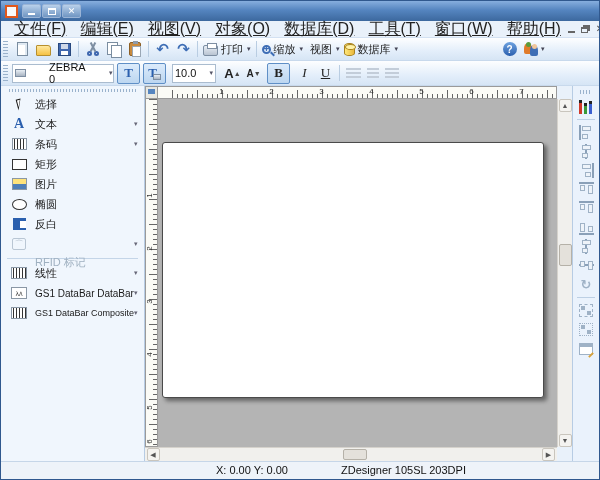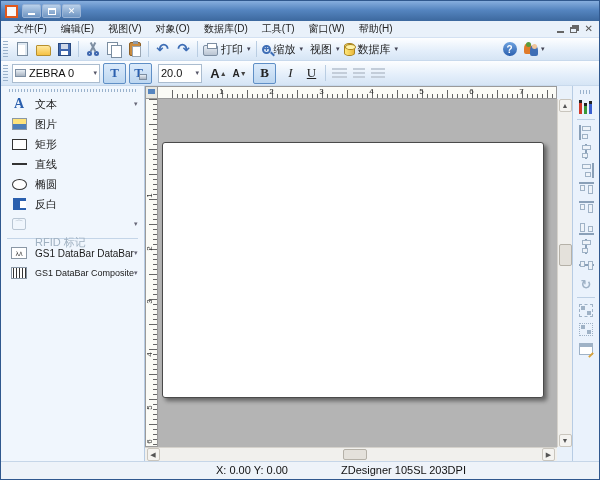--- a/index.html
+++ b/index.html
@@ -16,21 +16,21 @@
   .wbtns { display:flex; gap:1px; }
   .wbtn { width:19px; height:14px; border:1px solid #9ab4d6; border-radius:2px;
           background:linear-gradient(180deg,#b9d0ea,#6f95c2); display:flex; align-items:center;
           justify-content:center; color:#fff; font-size:9px; font-weight:bold; }
   .glyph-min { width:7px; height:2px; background:#fff; margin-top:6px; }
   .glyph-max { width:8px; height:7px; border:1px solid #fff; border-top:2px solid #fff; }
 
   
   .menubar { height:17px; flex:0 0 17px; display:flex; align-items:center; background:#e9f1fa;
              border-bottom:1px solid #d3e1f2; padding-left:6px; }
-  .menu-item { font-size:10px; color:#222; padding:1px 7px; white-space:nowrap; }
+  .menu-item { font-size:16px; color:#222; padding:1px 7px; white-space:nowrap;text-decoration:underline; }
   .mdi-btns { margin-left:auto; display:flex; align-items:center; gap:6px; padding-right:6px; }
   .mdi-btn { color:#555; font-size:10px; font-weight:bold; line-height:10px; }
   .glyph-mdimin { width:7px; height:2px; background:#666; margin-top:5px; }
   .glyph-restore { width:7px; height:6px; border:1px solid #666; border-top:2px solid #666;
                    box-shadow:2px -2px 0 -0px #666; margin:2px 2px 0 0; }
 
   
   .toolbar { display:flex; align-items:center; background:linear-gradient(180deg,#fdfeff,#e3eefa 60%,#d6e5f5);
              border-bottom:1px solid #c8d9ec; }
   .tb1 { height:23px; flex:0 0 23px; }
@@ -88,21 +88,21 @@
   .ic-users .p1 { left:1px; top:1px; width:8px; height:11px; background:#e07b2a; }
   .ic-users .p2 { left:7px; top:3px; width:8px; height:11px; background:#3d6db5; }
   .ic-users .h1 { left:3px; top:0; width:5px; height:5px; background:#5a9b3c; border-radius:50%; }
   .ic-users .h2 { left:9px; top:2px; width:5px; height:5px; background:#f0c59a; border-radius:50%; }
   .ic-overflow { font-size:7px; color:#445; }
 
   
   .combo { height:19px; background:#fff; border:1px solid #aabccf; display:flex; align-items:center;
            font-size:11px; color:#111; padding:0 2px; }
   .combo .arr { margin-left:auto; font-size:7px; color:#556; padding-left:4px; }
-  .font-combo { width:88px; }
+  .font-combo { width:102px;gap:20px; }
   .size-combo { width:44px; margin-left:6px; }
   .mini-print { width:11px; height:8px; background:linear-gradient(180deg,#e8eef5,#a9b4c2);
                 border:1px solid #7d8ea2; margin-right:3px; flex:0 0 auto; }
   .toggled { border:1px solid #5f8fc6; background:linear-gradient(180deg,#dcebfb,#bcd6f0); }
   .tgl { width:23px; height:21px; margin-left:3px; display:flex; align-items:center; justify-content:center;
          border-radius:2px; }
   .tgl .t { color:#2a5fae; font-size:13px; font-weight:bold; font-family:"Liberation Serif",serif; }
   .fontsize-btn { font-size:13px; font-weight:bold; color:#222; }
   .sup { font-size:7px; vertical-align:super; color:#444; }
   .bld { font-family:"Liberation Serif",serif; font-size:13px; font-weight:bold; color:#222; }
@@ -336,21 +336,21 @@
       <span class="arr">▾</span>
     </div>
     <div class="tgl toggled">
       <span class="t">T</span>
     </div>
     <div class="tgl toggled">
       <span class="t">T</span>
       <span class="mini-print" style="width:8px;height:6px;margin:8px 0 0 -4px;"></span>
     </div>
     <div class="combo size-combo">
-      <span>20.0</span>
+      <span>10.0</span>
       <span class="arr">▾</span>
     </div>
     <div class="tbtn" style="margin-left:6px">
       <span class="fontsize-btn">A</span>
         <span class="sup">▲</span>
     </div>
     <div class="tbtn">
       <span class="fontsize-btn" style="font-size:10px">A</span>
         <span class="sup">▼</span>
     </div>
@@ -367,42 +367,49 @@
     <div class="align-dis"></div>
     <div class="align-dis c"></div>
     <div class="align-dis r"></div>
   </div>
 
   <div class="main">
 
     <div class="toolbox">
       <div class="tool">
         <span class="txicon">
+            <span class="ic-cursor"></span>
+          </span>
+        <span class="lbl">选择</span>
+      </div>
+      <div class="tool">
+        <span class="txicon">
             <span class="ic-text">A</span>
           </span>
         <span class="lbl">文本</span>
         <span class="menu-arr">▾</span>
       </div>
       <div class="tool">
         <span class="txicon">
+            <span class="ic-bc"></span>
+          </span>
+        <span class="lbl">条码</span>
+        <span class="menu-arr">▾</span>
+      </div>
+      <div class="tool">
+        <span class="txicon">
+            <span class="ic-rect"></span>
+          </span>
+        <span class="lbl">矩形</span>
+      </div>
+      <div class="tool">
+        <span class="txicon">
             <span class="ic-img"></span>
           </span>
         <span class="lbl">图片</span>
-      </div>
-      <div class="tool">
-        <span class="txicon">
-            <span class="ic-rect"></span>
-          </span>
-        <span class="lbl">矩形</span>
-      </div>
-      <div class="tool">
-        <span class="txicon">
-            <span class="ic-line"></span>
-          </span>
-        <span class="lbl">直线</span>
       </div>
       <div class="tool">
         <span class="txicon">
             <span class="ic-ellipse"></span>
           </span>
         <span class="lbl">椭圆</span>
       </div>
       <div class="tool">
         <span class="txicon">
             <span class="ic-inverse"></span>
@@ -410,20 +417,27 @@
         <span class="lbl">反白</span>
       </div>
       <div class="tool disabled">
         <span class="txicon">
             <span class="ic-rfid">⌒</span>
           </span>
         <span class="lbl">RFID 标记</span>
         <span class="menu-arr">▾</span>
       </div>
       <div class="tool-sep"></div>
+      <div class="tool">
+        <span class="txicon">
+            <span class="ic-gs bars"></span>
+          </span>
+        <span class="lbl">线性</span>
+        <span class="menu-arr">▾</span>
+      </div>
       <div class="tool">
         <span class="txicon">
             <span class="ic-gs">λΛ</span>
           </span>
         <span class="lbl sm">GS1 DataBar DataBar</span>
         <span class="menu-arr">▾</span>
       </div>
       <div class="tool">
         <span class="txicon">
             <span class="ic-gs bars"></span>

